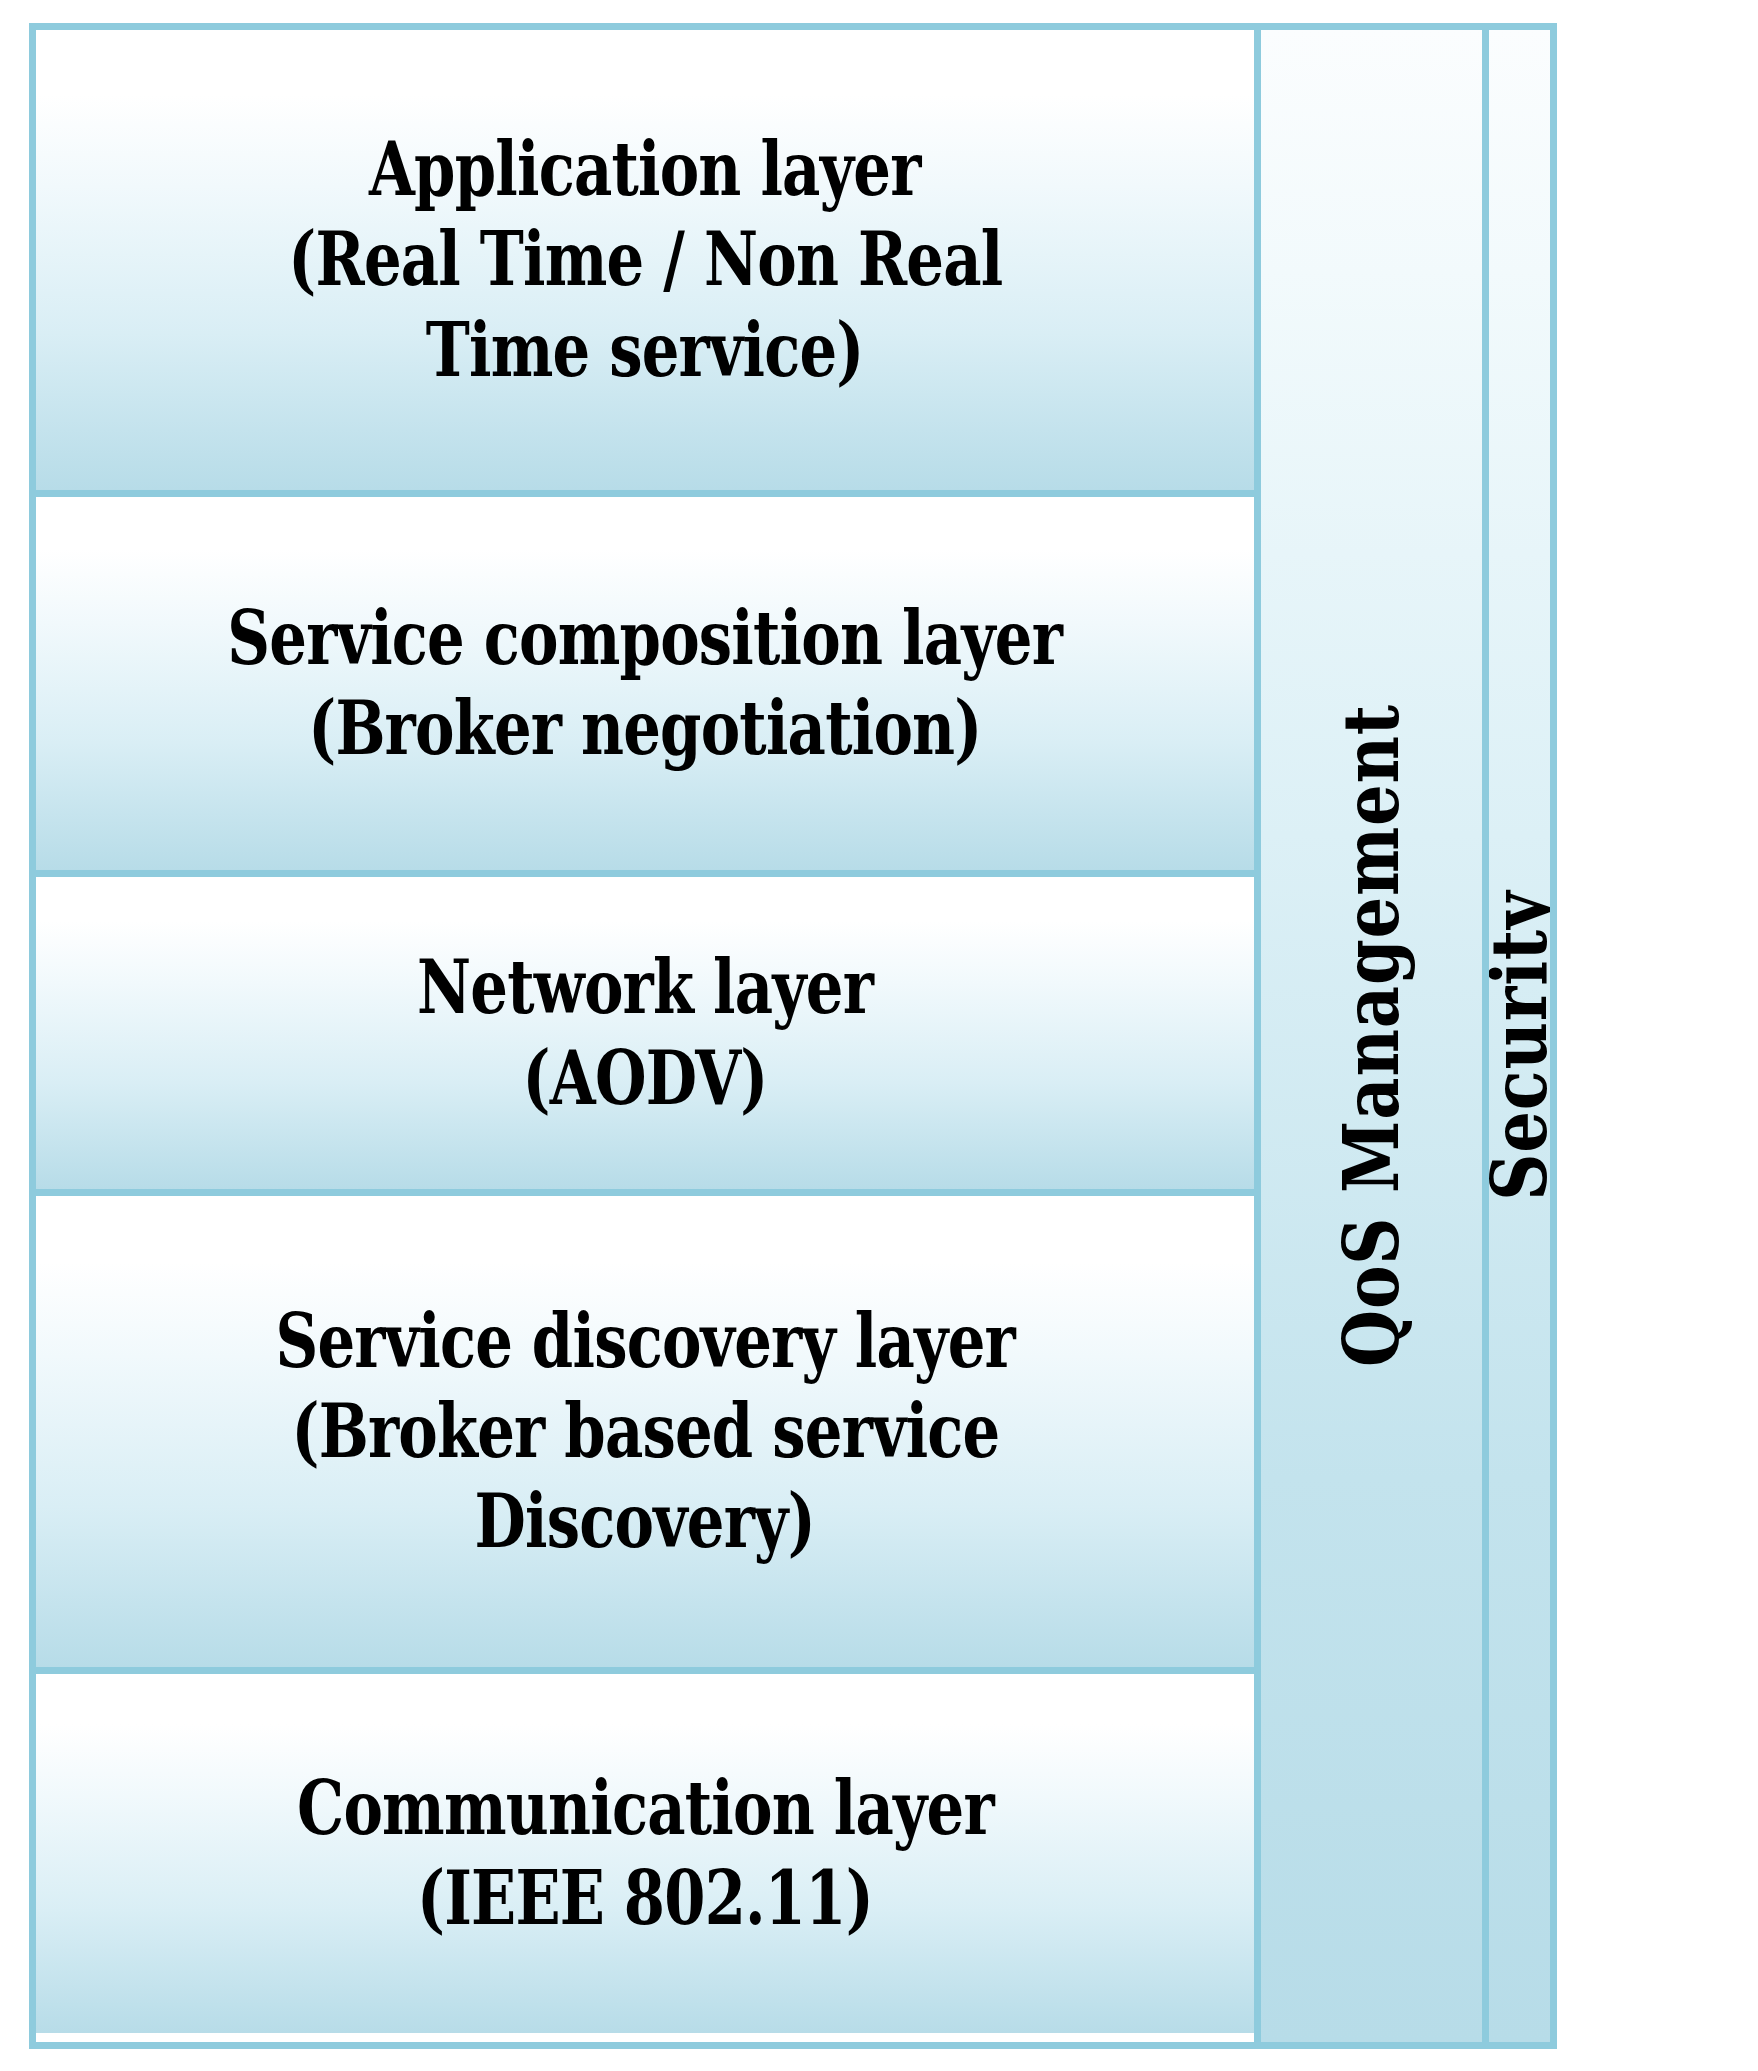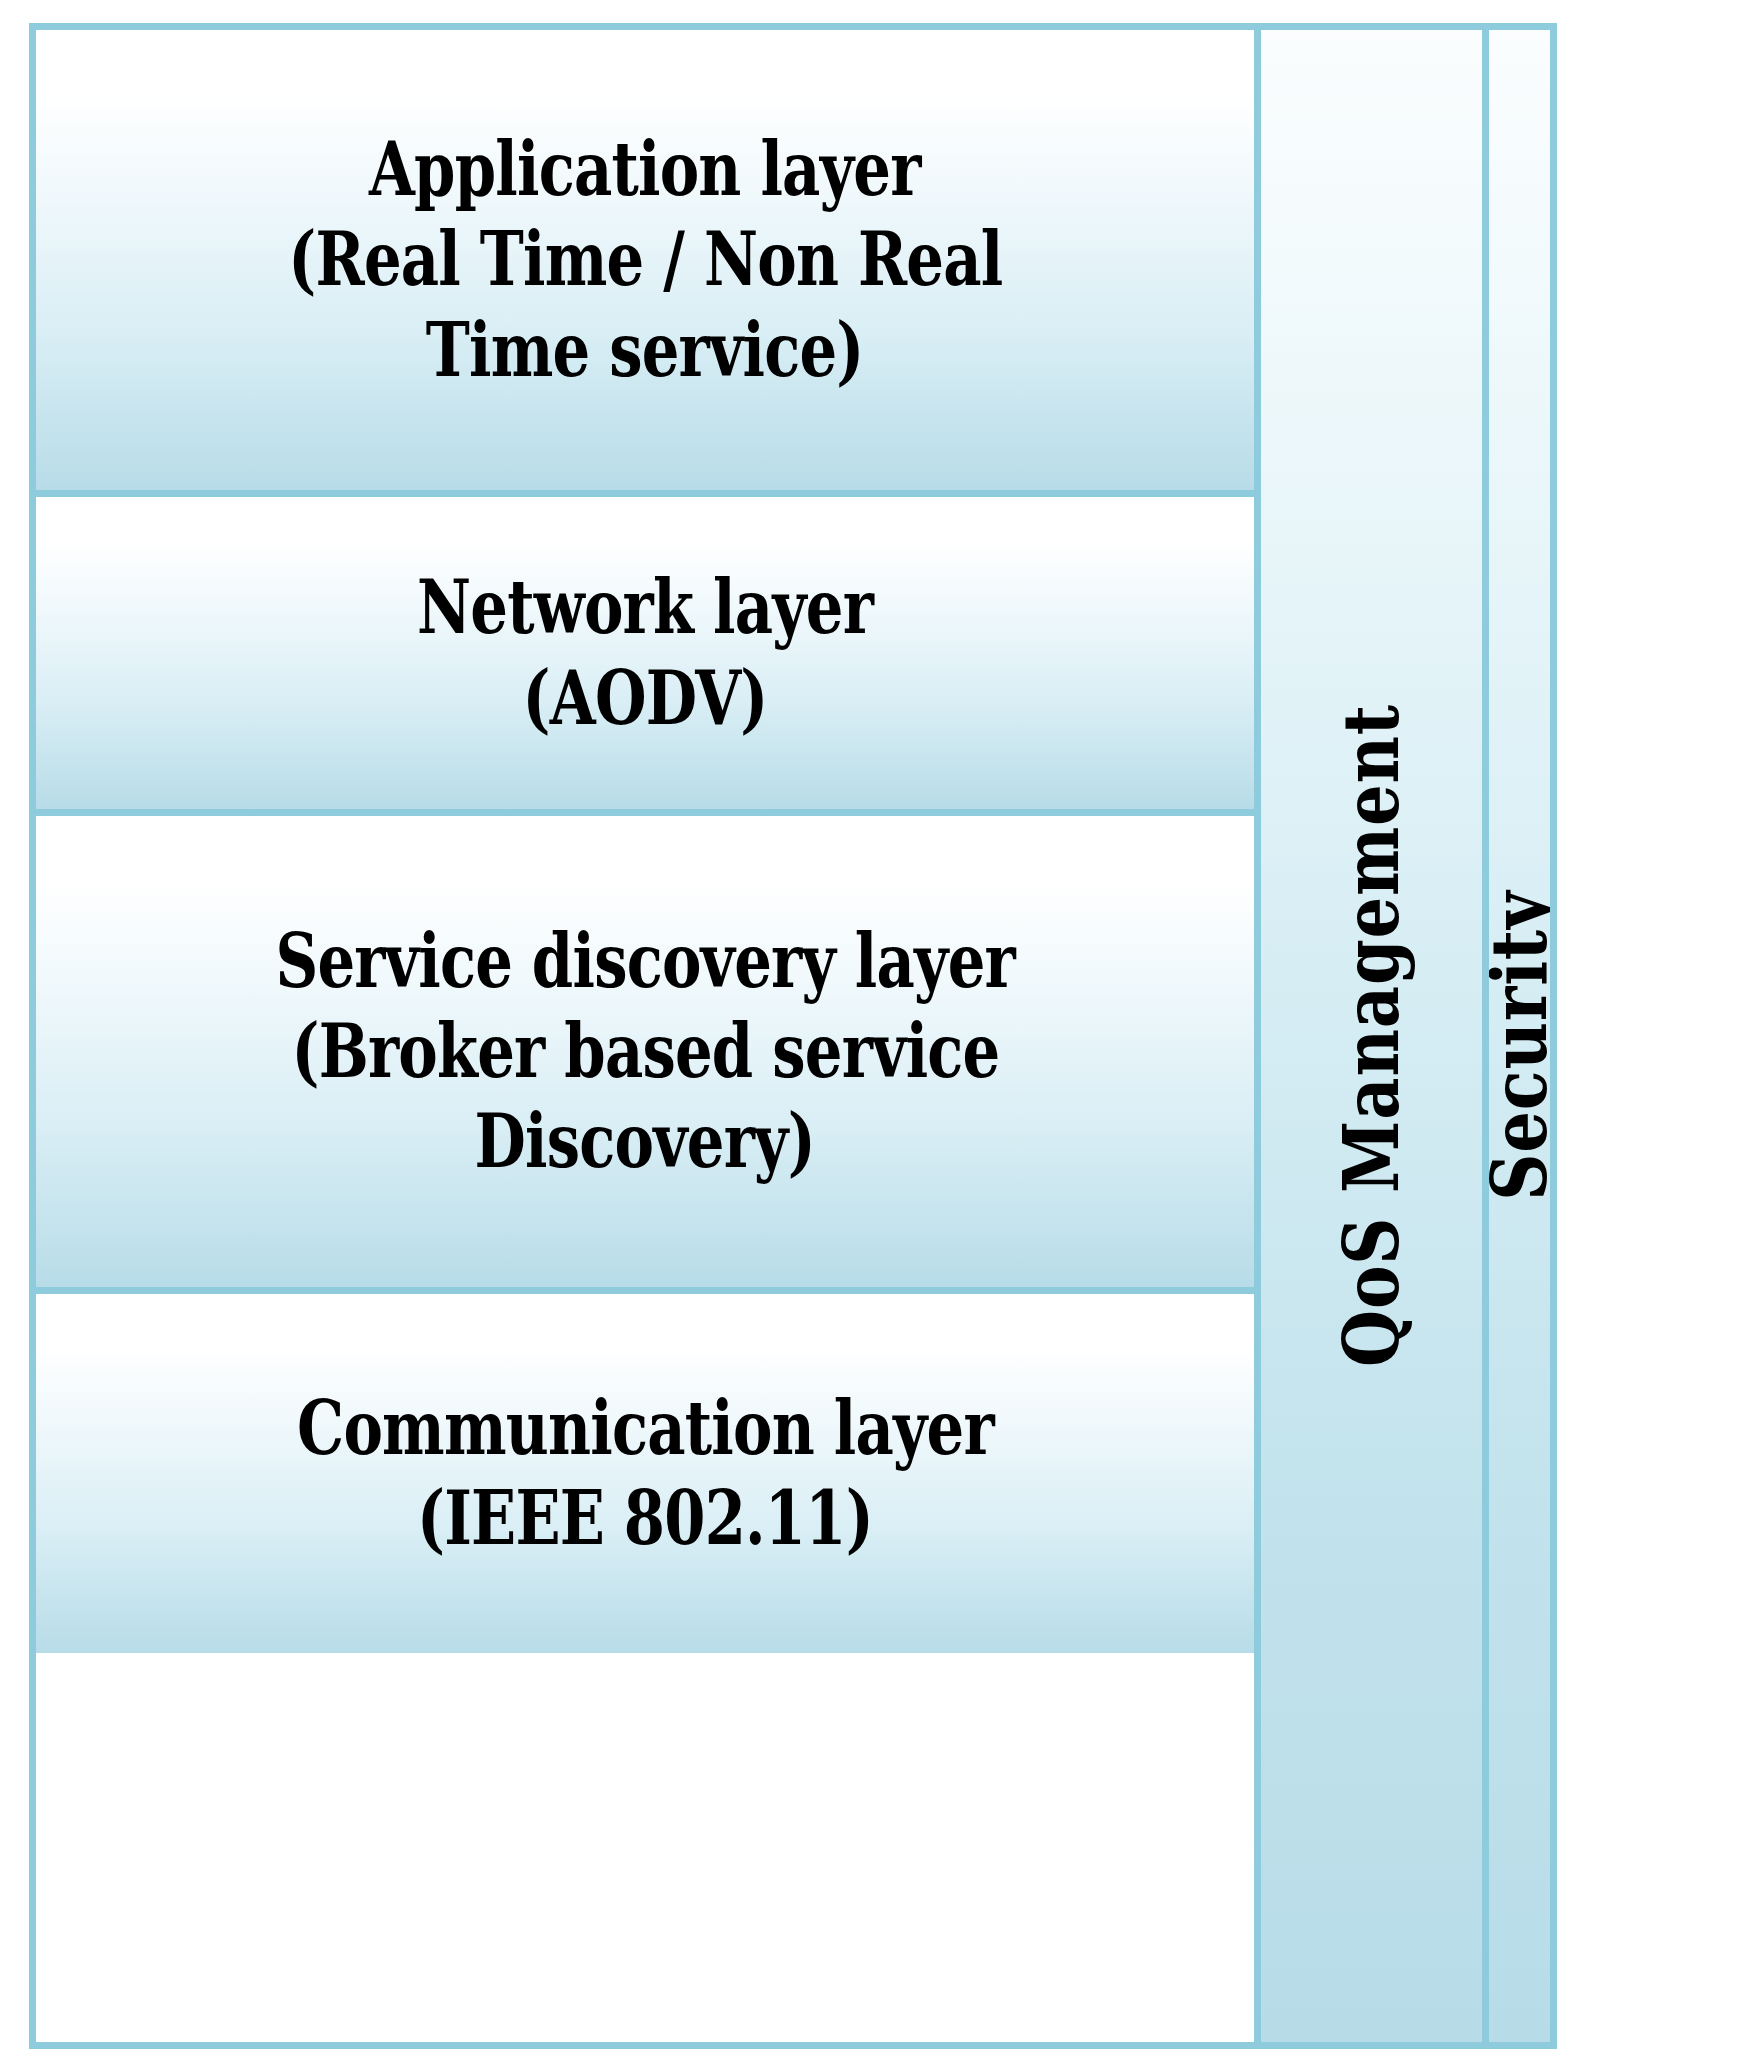--- a/index.html
+++ b/index.html
@@ -111,20 +111,24 @@
 <div id="diagram">
 
   <div id="layer-stack">
 
     <div class="layer-box" id="layer-application">
       <span class="line">Application layer</span>
       <span class="line">(Real Time / Non Real</span>
       <span class="line">Time service)</span>
     </div>
 
+    <div class="layer-box" id="layer-service-comp">
+      <span class="line">Service composition layer</span>
+      <span class="line">(Broker negotiation)</span>
+    </div>
 
     <div class="layer-box" id="layer-network">
       <span class="line">Network layer</span>
       <span class="line">(AODV)</span>
     </div>
 
     <div class="layer-box" id="layer-service-disc">
       <span class="line">Service discovery layer</span>
       <span class="line">(Broker based service</span>
       <span class="line">Discovery)</span>

